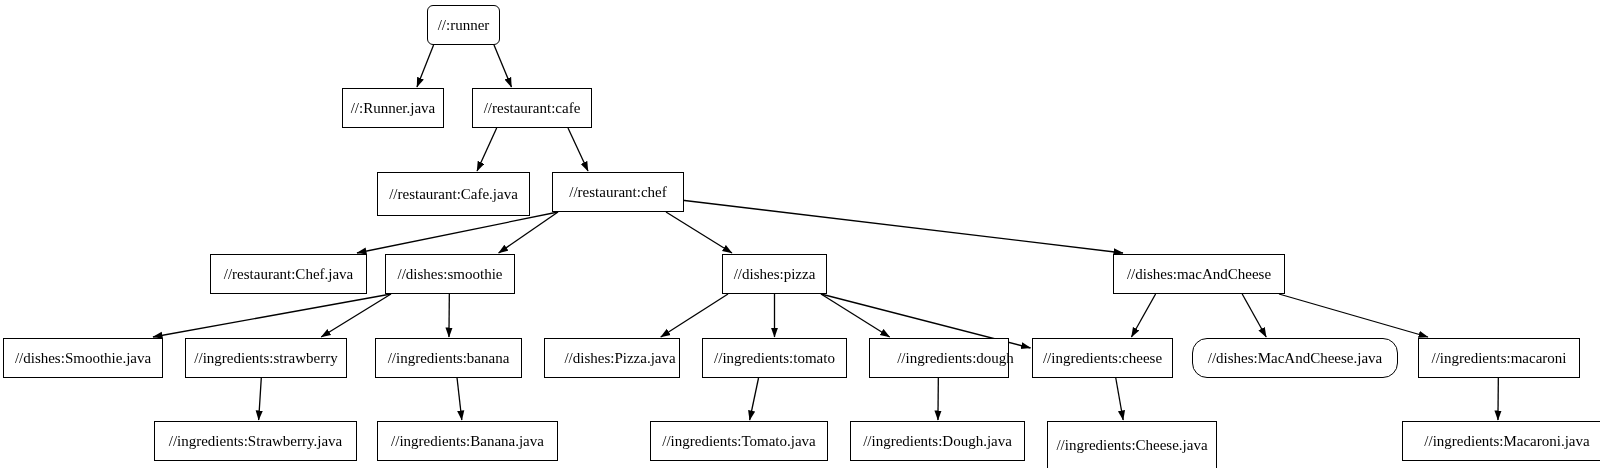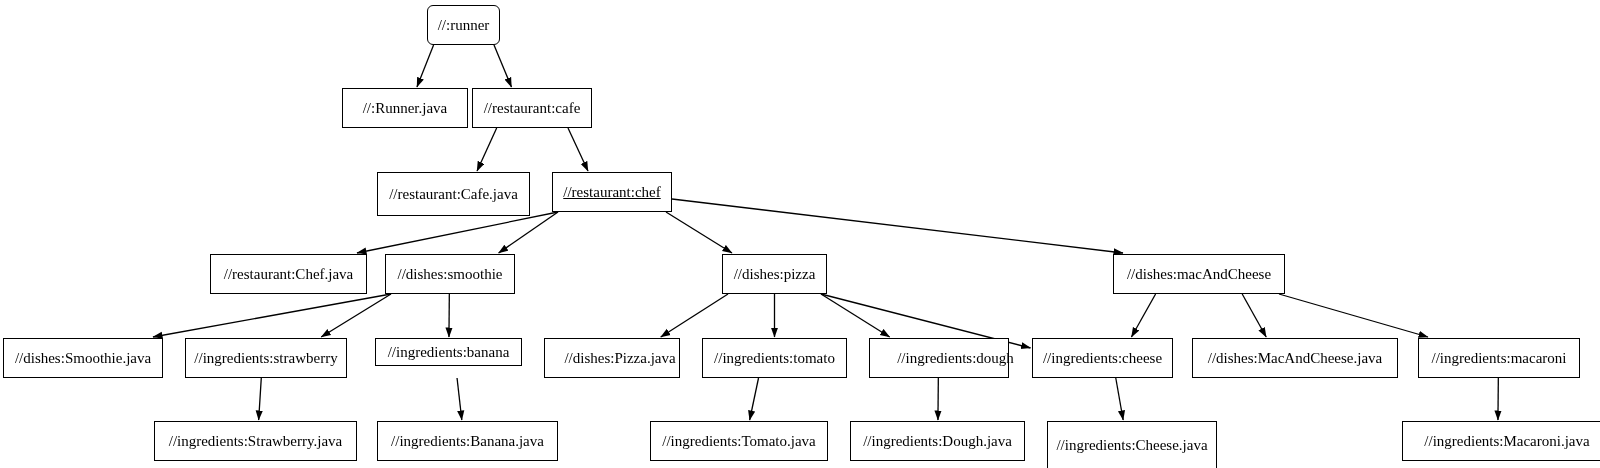--- a/index.html
+++ b/index.html
@@ -73,37 +73,37 @@
         <line x1="938.325" y1="378" x2="937.95" y2="420" class="edge-line" marker-end="url(#arrowhead)"></line>
         <line x1="1115.775" y1="378" x2="1123.15" y2="420" class="edge-line" marker-end="url(#arrowhead)"></line>
         <line x1="1155.575" y1="294" x2="1131.45" y2="337" class="edge-line" marker-end="url(#arrowhead)"></line>
         <line x1="1242.2" y1="294" x2="1266.2" y2="337" class="edge-line" marker-end="url(#arrowhead)"></line>
         <line x1="1279" y1="294" x2="1428" y2="337" class="edge-line" marker-end="url(#arrowhead)"></line>
         <line x1="1498.325" y1="378" x2="1497.95" y2="420" class="edge-line" marker-end="url(#arrowhead)"></line>
       </g>
   </svg>
   <div id="nodes">
       <div class="graph-node" style="left: 427px; top: 5px; width: 73px; height: 40px; border-radius: 6px;">//:runner</div>
-      <div class="graph-node" style="left: 342px; top: 88px; width: 126px; height: 40px;">//:Runner.java</div>
+      <div class="graph-node" style="left: 342px; top: 88px; width: 102px; height: 40px;">//:Runner.java</div>
       <div class="graph-node" style="left: 472px; top: 88px; width: 120px; height: 40px;">//restaurant:cafe</div>
       <div class="graph-node" style="left: 377px; top: 172px; width: 153px; height: 44px;">//restaurant:Cafe.java</div>
-      <div class="graph-node" style="left: 552px; top: 172px; width: 120px; height: 40px; text-decoration: underline;">//restaurant:chef</div>
+      <div class="graph-node" style="left: 552px; top: 172px; width: 132px; height: 40px;">//restaurant:chef</div>
       <div class="graph-node" style="left: 210px; top: 254px; width: 157px; height: 40px;">//restaurant:Chef.java</div>
       <div class="graph-node" style="left: 385px; top: 254px; width: 130px; height: 40px; text-align: right;">//dishes:smoothie</div>
       <div class="graph-node" style="left: 3px; top: 338px; width: 160px; height: 40px;">//dishes:Smoothie.java</div>
       <div class="graph-node" style="left: 185px; top: 338px; width: 162px; height: 40px; text-align: right;">//ingredients:strawberry</div>
       <div class="graph-node" style="left: 154px; top: 421px; width: 203px; height: 40px;">//ingredients:Strawberry.java</div>
-      <div class="graph-node" style="left: 375px; top: 338px; width: 147px; height: 28px;">//ingredients:banana</div>
+      <div class="graph-node" style="left: 375px; top: 338px; width: 147px; height: 40px;">//ingredients:banana</div>
       <div class="graph-node" style="left: 377px; top: 421px; width: 181px; height: 40px;">//ingredients:Banana.java</div>
       <div class="graph-node" style="left: 722px; top: 254px; width: 105px; height: 40px;">//dishes:pizza</div>
       <div class="graph-node" style="left: 544px; top: 338px; width: 136px; height: 40px; padding-left: 16px;">//dishes:Pizza.java</div>
       <div class="graph-node" style="left: 702px; top: 338px; width: 145px; height: 40px;">//ingredients:tomato</div>
       <div class="graph-node" style="left: 650px; top: 421px; width: 178px; height: 40px;">//ingredients:Tomato.java</div>
       <div class="graph-node" style="left: 869px; top: 338px; width: 140px; height: 40px; padding-left: 33px;">//ingredients:dough</div>
       <div class="graph-node" style="left: 850px; top: 421px; width: 175px; height: 40px;">//ingredients:Dough.java</div>
       <div class="graph-node" style="left: 1032px; top: 338px; width: 141px; height: 40px;">//ingredients:cheese</div>
       <div class="graph-node" style="left: 1047px; top: 421px; width: 170px; height: 48px;">//ingredients:Cheese.java</div>
       <div class="graph-node" style="left: 1113px; top: 254px; width: 172px; height: 40px;">//dishes:macAndCheese</div>
-      <div class="graph-node" style="left: 1192px; top: 338px; width: 206px; height: 40px;">//dishes:MacAndCheese.java</div>
+      <div class="graph-node" style="left: 1192px; top: 338px; width: 206px; height: 40px; border-radius: 15px;">//dishes:MacAndCheese.java</div>
       <div class="graph-node" style="left: 1418px; top: 338px; width: 162px; height: 40px;">//ingredients:macaroni</div>
       <div class="graph-node" style="left: 1402px; top: 421px; width: 210px; height: 40px;">//ingredients:Macaroni.java</div>
     </div>
 </div>
 
 </body></html>

